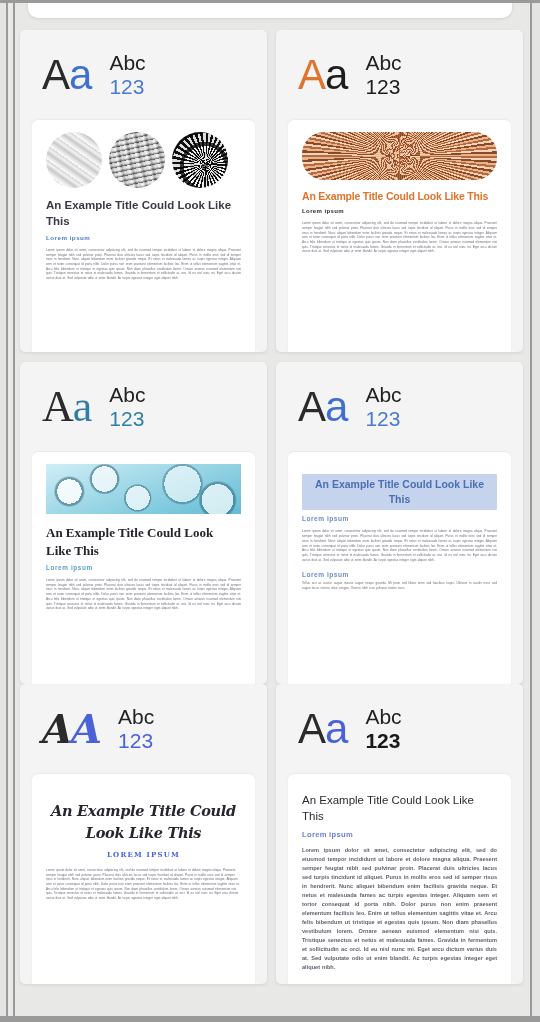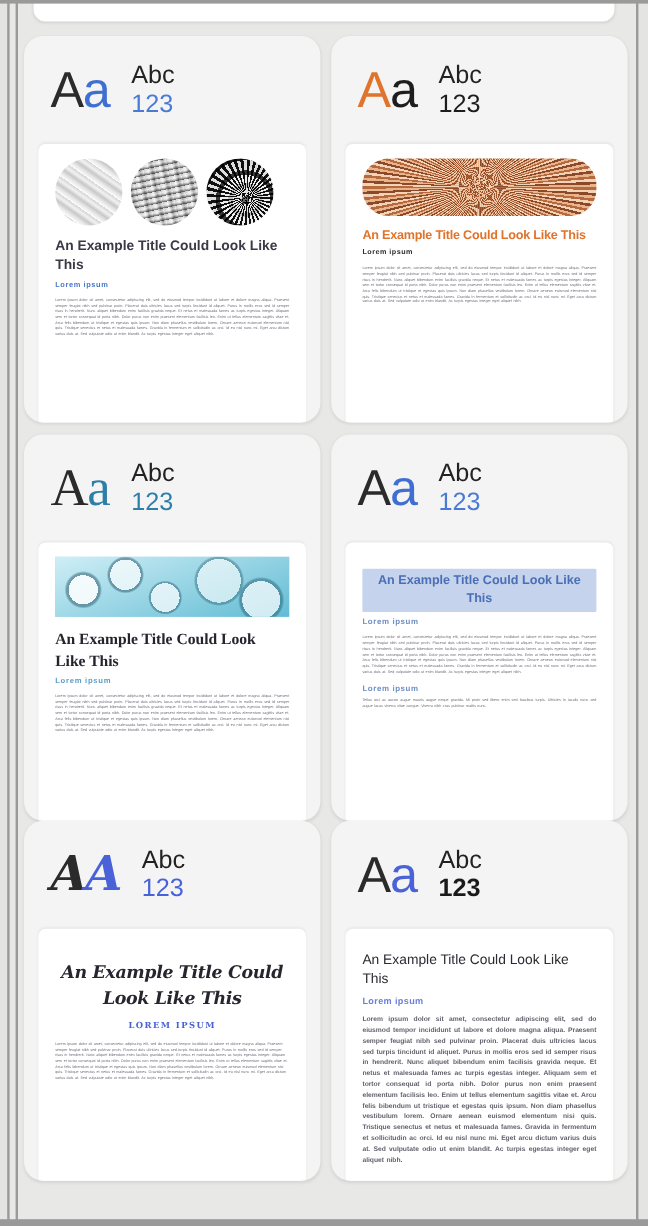--- a/index.html
+++ b/index.html
@@ -63,21 +63,21 @@
     left: 5px; top: 30px;
     width: 504px;
     display: grid;
     grid-template-columns: 247px 247px;
     column-gap: 9px;
     row-gap: 10px;
   }
 
   .theme-card {
     background: #f4f4f4;
-    border-radius: 16px;
+    border-radius: 5px;
     overflow: hidden;
     height: 322px;
     box-shadow: 0 1px 3px rgba(0,0,0,0.09);
     position: relative;
   }
 
   
   .specimen {
     height: 90px;
     display: flex;

